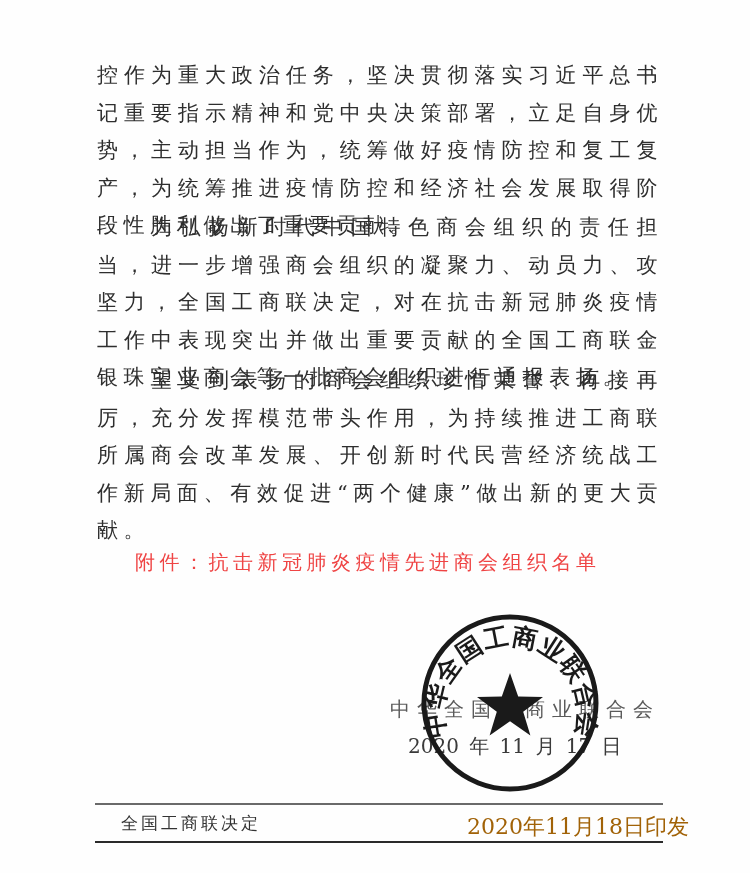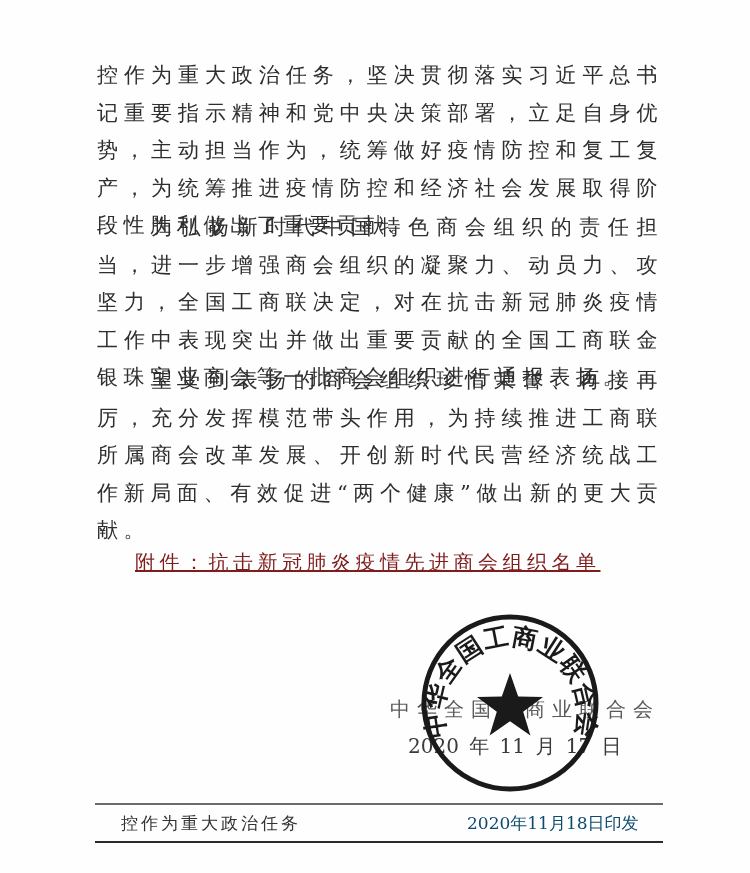--- a/index.html
+++ b/index.html
@@ -7,33 +7,33 @@
          font-family: "DejaVu Serif", "Liberation Serif", serif; color: #2b2b2b; }
   .page { position: absolute; left: 0; top: 0; width: 750px; height: 873px; background: #fefefe; }
   .para { position: absolute; left: 97px; width: 566px; font-size: 21px;
           line-height: 37.5px; letter-spacing: 5.6px; text-align: justify;
           text-align-last: left; color: #2e2e2e; }
   .para.indent { text-indent: 54px; }
   #p1 { top: 57px; }
   #p2 { top: 209px; }
   #p3 { top: 362px; }
   .attachment { position: absolute; left: 135px; top: 549px; font-size: 20px;
-                letter-spacing: 4.5px; color: #7f1d1d; white-space: nowrap; text-decoration: underline; }
+                letter-spacing: 4.5px; color: #ef4444; white-space: nowrap; }
   .sign-org { position: absolute; left: 390px; top: 696px; font-size: 20px;
               letter-spacing: 7px; color: #5a5a5a; white-space: nowrap; z-index: 1; }
   .sign-date { position: absolute; left: 408px; top: 733px; font-size: 20px;
                color: #3a3a3a; white-space: nowrap; z-index: 1; word-spacing: 4px; }
   .seal { position: absolute; left: 418px; top: 611px; width: 184px; height: 184px; z-index: 2; }
   .rule { position: absolute; left: 95px; width: 568px; height: 2px; background: #4a4a4a; }
   .rule.top { top: 803px; height: 1.5px; background: #6a6a6a; }
   .rule.bottom { top: 841px; height: 2px; background: #2a2a2a; }
   .footer-left { position: absolute; left: 121px; top: 812px; font-size: 17px;
                  letter-spacing: 3px; color: #333; white-space: nowrap; }
-  .footer-right { position: absolute; left: 467px; top: 812px; font-size: 17px;
-                  color: #0c4a6e; white-space: nowrap; }
+  .footer-right { position: absolute; left: 467px; top: 812px; font-size: 22px;
+                  color: #a16207; white-space: nowrap; }
 </style>
 </head>
 <body>
 
 <div class="page">
 
   <p class="para" id="p1" style="margin:0">控作为重大政治任务，坚决贯彻落实习近平总书记重要指示精神和党中央决策部署，立足自身优势，主动担当作为，统筹做好疫情防控和复工复产，为统筹推进疫情防控和经济社会发展取得阶段性胜利做出了重要贡献。</p>
   <p class="para indent" id="p3" style="margin:0">望受到表扬的商会组织珍惜荣誉、再接再厉，充分发挥模范带头作用，为持续推进工商联所属商会改革发展、开创新时代民营经济统战工作新局面、有效促进“两个健康”做出新的更大贡献。</p>
   <p class="para indent" id="p2" style="margin:0">为弘扬新时代中国特色商会组织的责任担当，进一步增强商会组织的凝聚力、动员力、攻坚力，全国工商联决定，对在抗击新冠肺炎疫情工作中表现突出并做出重要贡献的全国工商联金银珠宝业商会等一批商会组织进行通报表扬。</p>
 
@@ -47,17 +47,17 @@
       <path id="sealArc" d="M 30 128 A 68 68 0 1 1 156 128" fill="none"></path>
     </defs>
     <circle cx="92" cy="92" r="86" fill="none" stroke="#1a1a1a" stroke-width="5"></circle>
     <text font-family="DejaVu Serif, Liberation Serif, serif" font-size="25" font-weight="bold" fill="#1a1a1a" letter-spacing="1">
       <textPath href="#sealArc" startOffset="50%" text-anchor="middle">中华全国工商业联合会</textPath>
     </text>
     <polygon fill="#1a1a1a" points="92,62 100.2,85.5 125,85.9 105.2,100.8 112.4,124.5 92,110.3 71.6,124.5 78.8,100.8 59,85.9 83.8,85.5"></polygon>
   </svg>
 
   <div class="rule top"></div>
-  <div class="footer-left">控作为重大政治任务</div>
+  <div class="footer-left">全国工商联决定</div>
   <div class="footer-right">2020年11月18日印发</div>
   <div class="rule bottom"></div>
 
 </div>
 
 </body></html>

